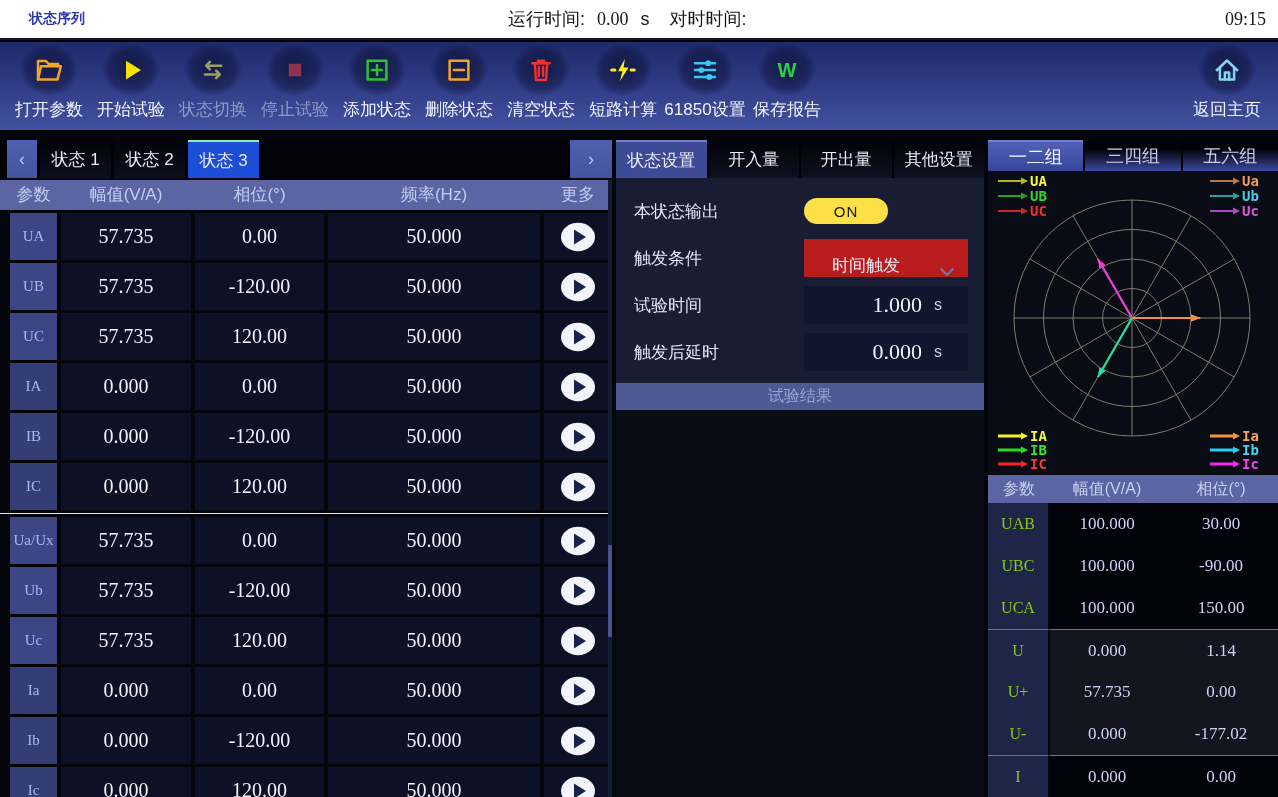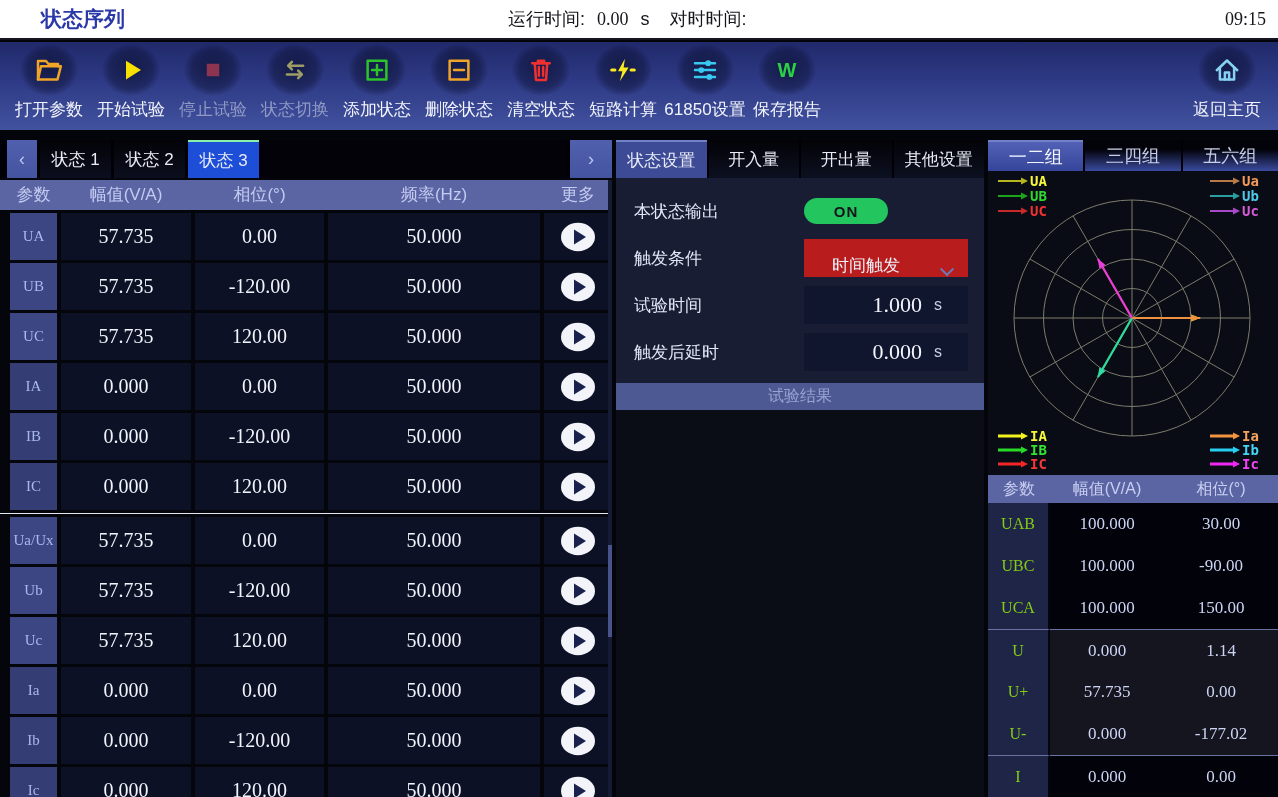--- a/index.html
+++ b/index.html
@@ -3,21 +3,21 @@
 <meta charset="utf-8">
 <style>
   * { margin:0; padding:0; box-sizing:border-box; }
   html,body { width:1278px; height:797px; overflow:hidden; background:#04050a;
               font-family:"Liberation Sans","DejaVu Sans",sans-serif; }
   .app { position:relative; width:1278px; height:797px; }
 
   
   .titlebar { position:absolute; top:0; left:0; width:100%; height:40px; background:#ffffff;
               border-bottom:2px solid #15151f; display:flex; align-items:center; }
-  .tb-title { margin-left:41px; font-size:21px; font-weight:bold; color:#2b38a8; }
+  .tb-title { margin-left:29px; font-size:14px; font-weight:bold; color:#2b38a8; }
   .tb-center { position:absolute; left:508px; display:flex; align-items:center; gap:12px;
                font-size:18px; color:#15151a; }
   .tb-center .tb-val { font-family:"Liberation Serif","DejaVu Serif",serif; }
   .tb-clock { margin-left:auto; margin-right:12px; font-size:18px; color:#15151a;
               font-family:"Liberation Serif","DejaVu Serif",serif; }
 
   
   .toolbar { position:absolute; top:42px; left:0; width:100%; height:88px;
              background:linear-gradient(180deg,#20296a 0%, #2e3a85 45%, #42529f 100%);
              display:flex; align-items:flex-start; padding:2px 10px 0 8px; }
@@ -64,22 +64,22 @@
   .mid-panel { width:368px; height:100%; display:flex; flex-direction:column; background:#0a0d16; }
   .mtabs { height:38px; background:#000006; display:flex; gap:2px; }
   .mtab { flex:1; display:flex; align-items:center; justify-content:center; font-size:17px;
           color:#e8ebf7; background:linear-gradient(180deg,#030307,#0c1020); cursor:pointer; }
   .mtab.active { background:#3d4b96; border-top:2px solid #7381c8; }
   .mcontent { background:#191d33; padding:14px 16px 12px 18px; }
   .mrow { height:38px; margin-bottom:9px; display:flex; align-items:center; }
   .mrow:last-child { margin-bottom:0;gap:20px; }
   .mlabel { font-size:17px; color:#e2e7f8; }
   .ctrl { margin-left:auto; width:164px; display:flex; align-items:center; }
-  .toggle { width:84px; height:26px; border:none; border-radius:13px; background:#22c55e;
-            color:#15151a; font-size:15px; font-weight:bold; letter-spacing:1px; cursor:pointer;
+  .toggle { width:84px; height:26px; border:none; border-radius:13px; background:#fde047;
+            color:#15151a; font-size:15px; font-weight:normal; letter-spacing:1px; cursor:pointer;
             font-family:"Liberation Sans",sans-serif; }
   .dropdown { width:164px; height:38px; background:#b91c1c; display:flex; align-items:flex-end; cursor:pointer; }
   .dropdown .dval { font-size:17px; color:#eef1fa; padding-left:28px; }
   .chev { width:10px; height:10px; border-right:2px solid #6b78b4; border-bottom:2px solid #6b78b4;
           transform:rotate(45deg) translate(-2px,-2px); margin-left:auto; margin-right:16px; }
   .numbox { width:164px; height:38px; background:#10162e; display:flex; align-items:center; cursor:text; }
   .numbox .num { flex:1; text-align:right; font-family:"Liberation Serif","DejaVu Serif",serif;
                  font-size:22px; color:#f2f4fb; padding-right:12px; }
   .numbox .unit { width:34px; font-size:16px; color:#c9cfe4; }
   .result-bar { height:27px; background:#4d5992; display:flex; align-items:center; justify-content:center;
@@ -135,34 +135,34 @@
       <div class="tb-item">
         <span class="tb-ico">
           <svg width="30" height="30" viewBox="0 0 24 24" fill="none" stroke="#f8e000" stroke-width="2" stroke-linecap="round" stroke-linejoin="round">
             <polygon points="8,4.5 20,12 8,19.5" fill="#f8e000" stroke="none"></polygon>
           </svg>
         </span>
         <span class="tb-label">开始试验</span>
       </div>
       <div class="tb-item disabled">
         <span class="tb-ico">
-          <svg width="30" height="30" viewBox="0 0 24 24" fill="none" stroke="#8c3450" stroke-width="2" stroke-linecap="round" stroke-linejoin="round">
-            <rect x="7" y="7" width="10" height="10" fill="#8c3450" stroke="none"></rect>
-          </svg>
-        </span>
-        <span class="tb-label">停止试验</span>
-      </div>
-      <div class="tb-item disabled">
-        <span class="tb-ico">
           <svg width="30" height="30" viewBox="0 0 24 24" fill="none" stroke="#9c9c64" stroke-width="2" stroke-linecap="round" stroke-linejoin="round">
             <path d="M18.5 8.5 H6.5 M9.5 5.5 L6.5 8.5 L9.5 11.5"></path>
             <path d="M5.5 15.5 H17.5 M14.5 12.5 L17.5 15.5 L14.5 18.5"></path>
           </svg>
         </span>
         <span class="tb-label">状态切换</span>
+      </div>
+      <div class="tb-item disabled">
+        <span class="tb-ico">
+          <svg width="30" height="30" viewBox="0 0 24 24" fill="none" stroke="#8c3450" stroke-width="2" stroke-linecap="round" stroke-linejoin="round">
+            <rect x="7" y="7" width="10" height="10" fill="#8c3450" stroke="none"></rect>
+          </svg>
+        </span>
+        <span class="tb-label">停止试验</span>
       </div>
       <div class="tb-item">
         <span class="tb-ico">
           <svg width="30" height="30" viewBox="0 0 24 24" fill="none" stroke="#2bc42b" stroke-width="2" stroke-linecap="round" stroke-linejoin="round">
             <rect x="4.5" y="4.5" width="15" height="15"></rect>
             <path d="M12 8 V16 M8 12 H16"></path>
           </svg>
         </span>
         <span class="tb-label">添加状态</span>
       </div>

